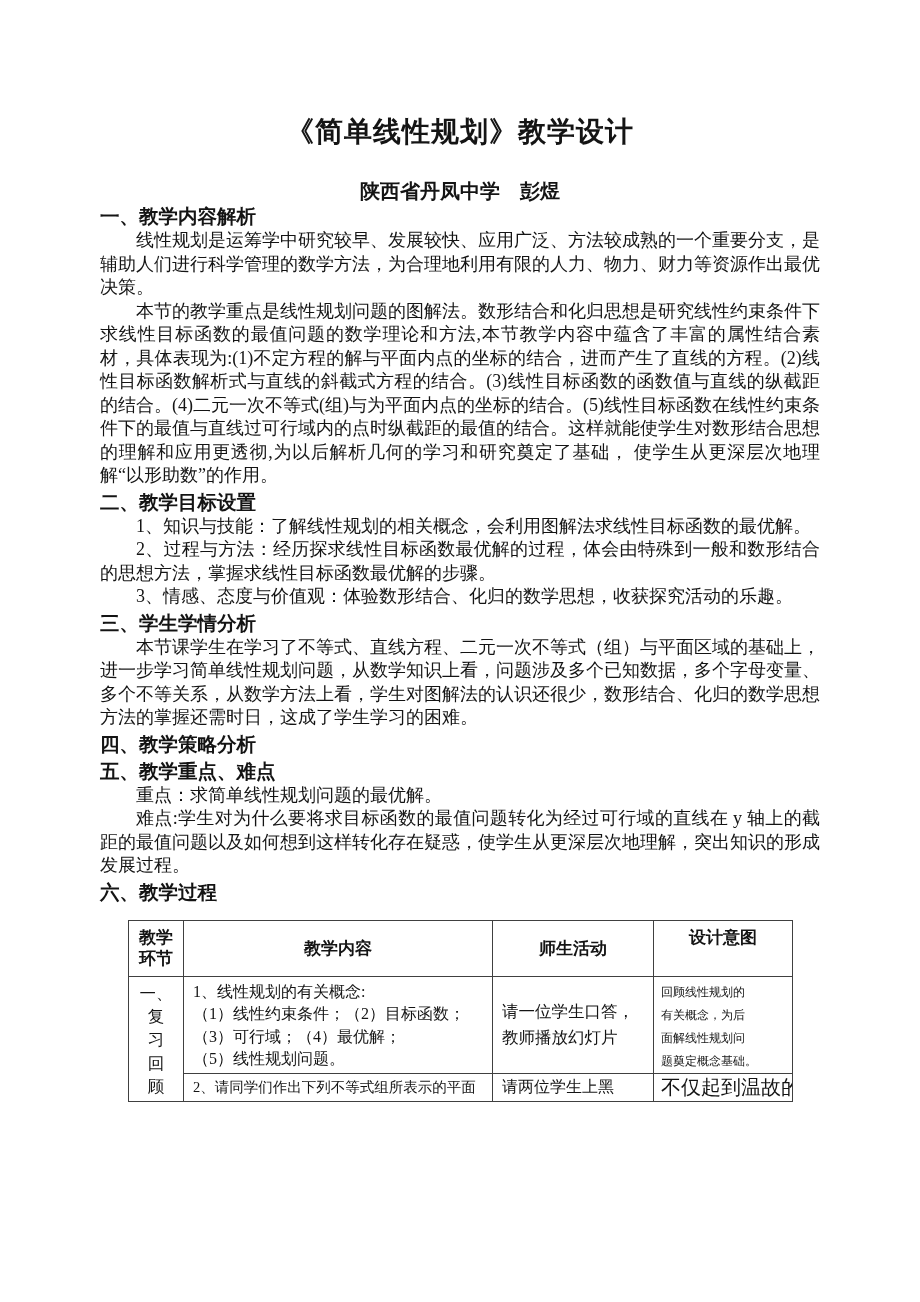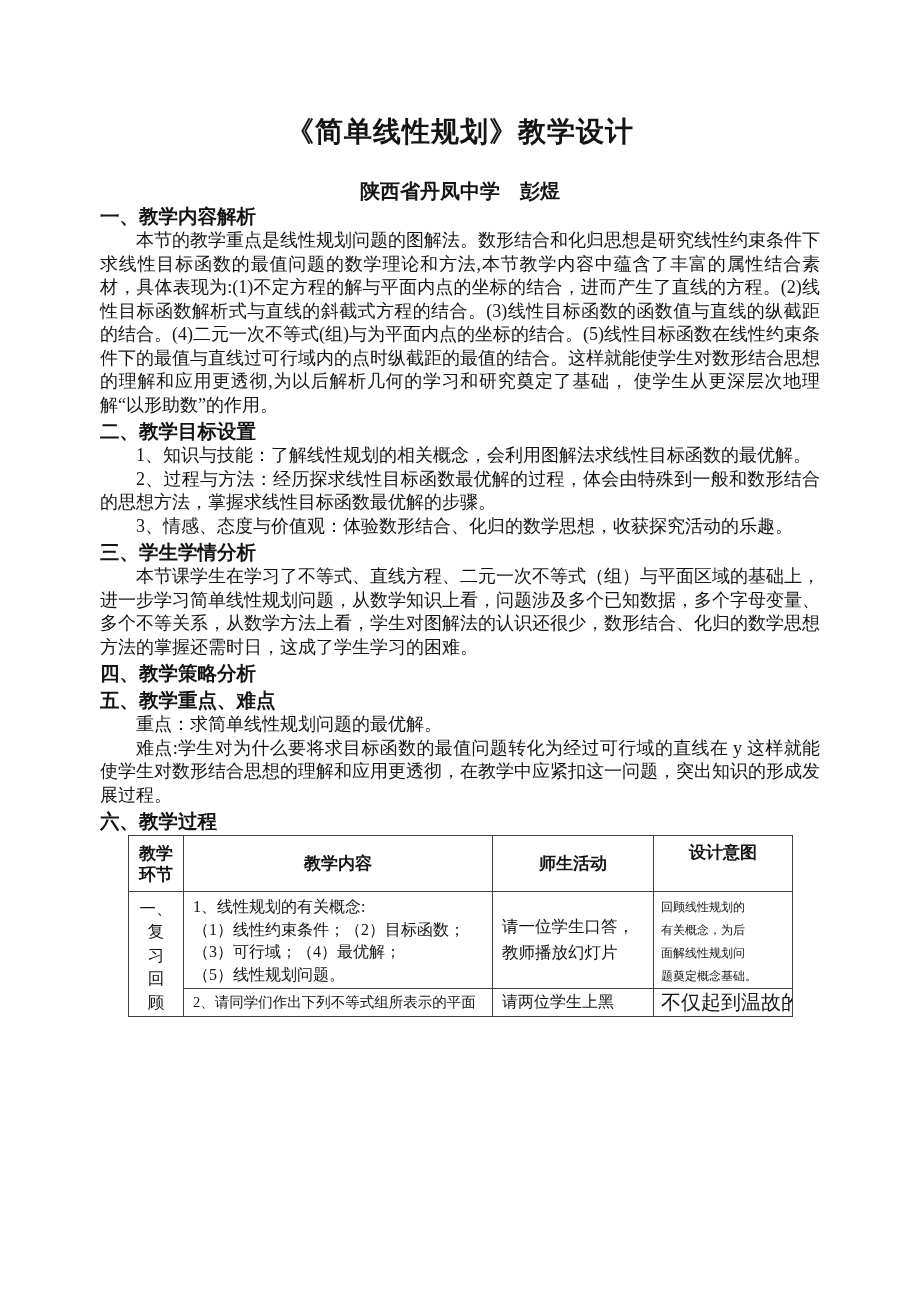--- a/index.html
+++ b/index.html
@@ -30,21 +30,21 @@
   }
   .h2.first{margin-top:0;}
   p.body{
     margin:0;
     font-size:18px;line-height:23.5px;
     text-align:justify;text-indent:2em;
   }
   
   table.ptable{
     border-collapse:collapse;table-layout:fixed;
-    width:664px;margin-left:28px;margin-top:1px;
+    width:664px;margin-left:28px;margin-top:15px;
   }
   .ptable th,.ptable td{
     border:1.5px solid #404040;
     padding:0;overflow:hidden;
   }
   .ptable th{
     font-weight:bold;font-size:17px;line-height:21px;
     text-align:center;vertical-align:middle;
     height:49px;padding:0 8px;
   }
@@ -66,35 +66,36 @@
 </head>
 <body>
 
 <div class="page">
   <div class="doc">
 
     <div class="title">《简单线性规划》教学设计</div>
     <div class="author">陕西省丹凤中学　彭煜</div>
 
     <div class="h2 first">一、教学内容解析</div>
+    <p class="body">线性规划是运筹学中研究较早、发展较快、应用广泛、方法较成熟的一个重要分支，是辅助人们进行科学管理的数学方法，为合理地利用有限的人力、物力、财力等资源作出最优决策。</p>
     <p class="body">本节的教学重点是线性规划问题的图解法。数形结合和化归思想是研究线性约束条件下求线性目标函数的最值问题的数学理论和方法,本节教学内容中蕴含了丰富的属性结合素材，具体表现为:(1)不定方程的解与平面内点的坐标的结合，进而产生了直线的方程。(2)线性目标函数解析式与直线的斜截式方程的结合。(3)线性目标函数的函数值与直线的纵截距的结合。(4)二元一次不等式(组)与为平面内点的坐标的结合。(5)线性目标函数在线性约束条件下的最值与直线过可行域内的点时纵截距的最值的结合。这样就能使学生对数形结合思想的理解和应用更透彻,为以后解析几何的学习和研究奠定了基础， 使学生从更深层次地理解“以形助数”的作用。</p>
 
     <div class="h2">二、教学目标设置</div>
     <p class="body">1、知识与技能：了解线性规划的相关概念，会利用图解法求线性目标函数的最优解。</p>
     <p class="body">2、过程与方法：经历探求线性目标函数最优解的过程，体会由特殊到一般和数形结合的思想方法，掌握求线性目标函数最优解的步骤。</p>
     <p class="body">3、情感、态度与价值观：体验数形结合、化归的数学思想，收获探究活动的乐趣。</p>
 
     <div class="h2">三、学生学情分析</div>
     <p class="body">本节课学生在学习了不等式、直线方程、二元一次不等式（组）与平面区域的基础上，进一步学习简单线性规划问题，从数学知识上看，问题涉及多个已知数据，多个字母变量、多个不等关系，从数学方法上看，学生对图解法的认识还很少，数形结合、化归的数学思想方法的掌握还需时日，这成了学生学习的困难。</p>
 
     <div class="h2">四、教学策略分析</div>
 
     <div class="h2">五、教学重点、难点</div>
     <p class="body">重点：求简单线性规划问题的最优解。</p>
-    <p class="body">难点:学生对为什么要将求目标函数的最值问题转化为经过可行域的直线在 y 这样就能使学生对数形结合思想的理解和应用更透彻，在教学中应紧扣这一问题，突出知识的形成发展过程。</p>
+    <p class="body">难点:学生对为什么要将求目标函数的最值问题转化为经过可行域的直线在 y 轴上的截距的最值问题以及如何想到这样转化存在疑惑，使学生从更深层次地理解，突出知识的形成发展过程。</p>
 
     <div class="h2">六、教学过程</div>
 
     <table class="ptable">
       <colgroup>
         <col style="width:55px">
           <col style="width:309px">
           <col style="width:161px">
           <col style="width:139px">
       </colgroup>

